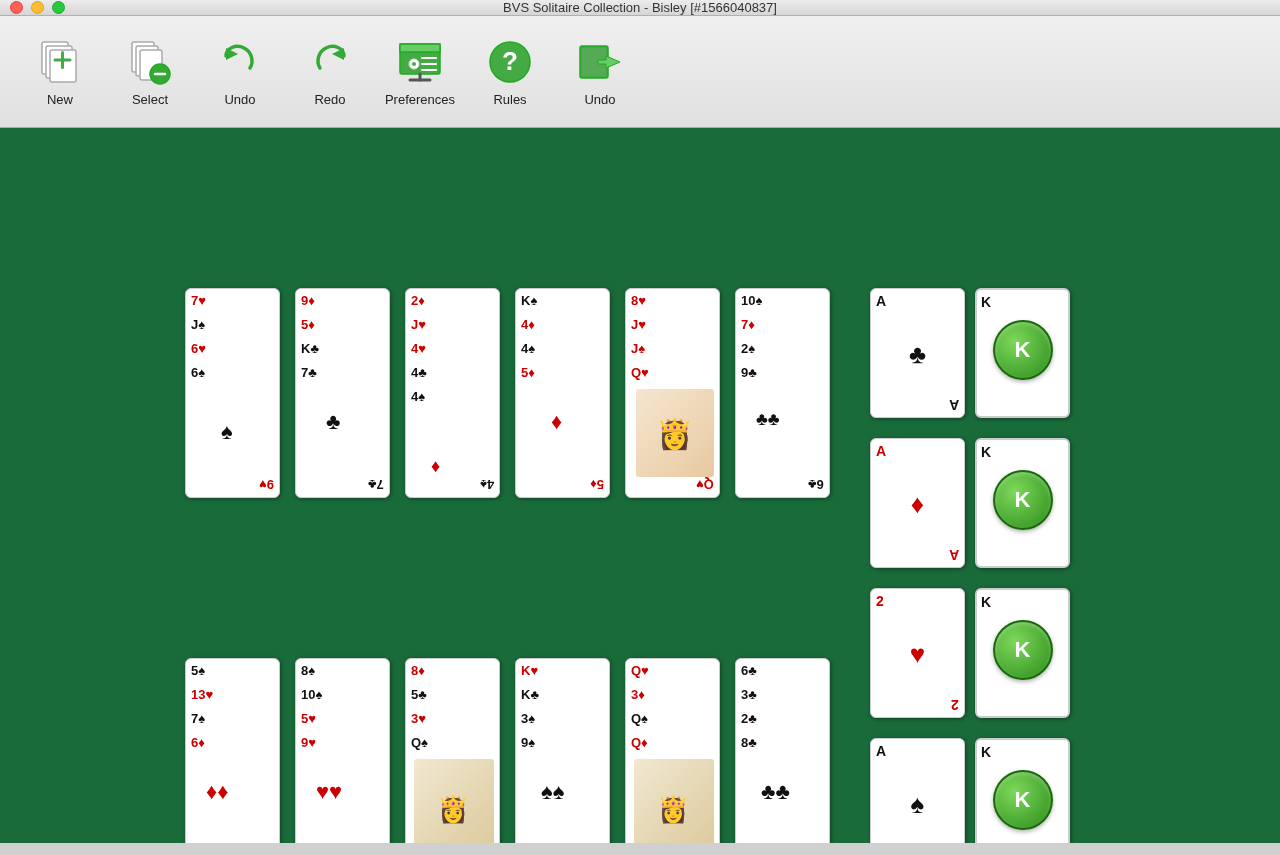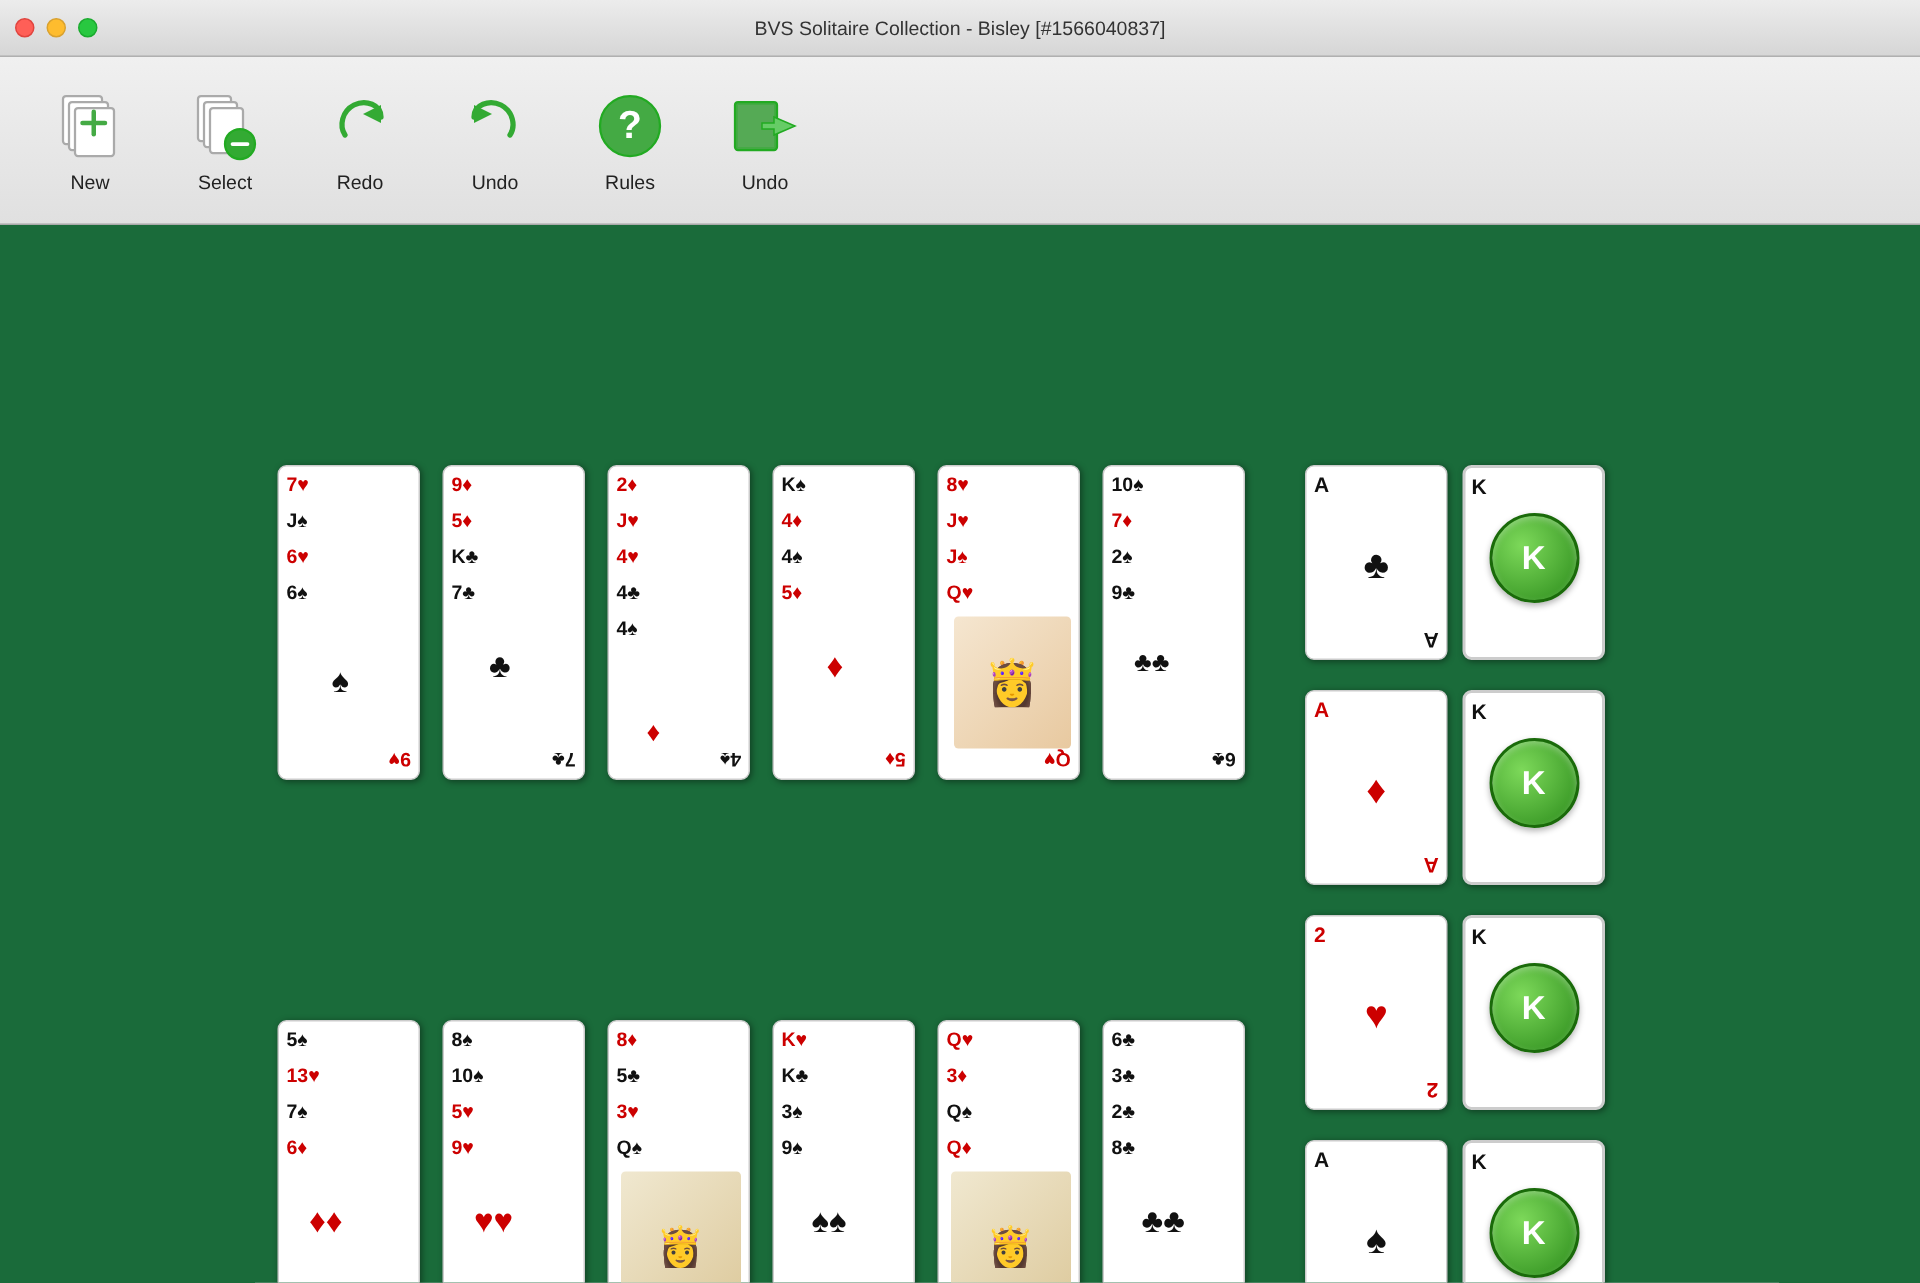--- a/index.html
+++ b/index.html
@@ -1,20 +1,20 @@
 <!DOCTYPE html>
 <html><head>
   <meta charset="utf-8">
   <style>
     * { margin: 0; padding: 0; box-sizing: border-box; }
     body { width: 1280px; height: 855px; background: #d0d0d0; font-family: -apple-system, BlinkMacSystemFont, 'Helvetica Neue', sans-serif; overflow: hidden; user-select: none; }
 
     
     #titlebar {
-      height: 38px;
+      height: 16px;
       background: linear-gradient(to bottom, #ececec, #d6d6d6);
       display: flex; align-items: center; justify-content: center;
       border-bottom: 1px solid #b0b0b0;
       position: relative;
     }
     #titlebar .traffic-lights {
       position: absolute; left: 10px; display: flex; gap: 8px; align-items: center;
     }
     .traffic-light {
       width: 13px; height: 13px; border-radius: 50%;
@@ -135,39 +135,55 @@
         <circle cx="34" cy="36" r="10" fill="#3a3" stroke="#2a2" stroke-width="1.5"></circle>
         <line x1="29" y1="36" x2="39" y2="36" stroke="white" stroke-width="2.5" stroke-linecap="round"></line>
       </svg>
     </div>
     <span class="toolbar-label">Select</span>
   </button>
 
   <button class="toolbar-btn">
     <div class="toolbar-icon">
       <svg class="icon-svg" viewBox="0 0 48 48" fill="none" xmlns="http://www.w3.org/2000/svg">
+        <path d="M10 18 C10 10 20 6 28 10 C36 14 38 24 34 30" stroke="#3a3" stroke-width="3.5" fill="none" stroke-linecap="round"></path>
+        <polygon points="10,10 10,22 22,16" fill="#3a3"></polygon>
+      </svg>
+    </div>
+    <span class="toolbar-label">Undo</span>
+  </button>
+
+  <button class="toolbar-btn">
+    <div class="toolbar-icon">
+      <svg class="icon-svg" viewBox="0 0 48 48" fill="none" xmlns="http://www.w3.org/2000/svg">
         <path d="M38 18 C38 10 28 6 20 10 C12 14 10 24 14 30" stroke="#3a3" stroke-width="3.5" fill="none" stroke-linecap="round"></path>
         <polygon points="38,10 38,22 26,16" fill="#3a3"></polygon>
       </svg>
     </div>
     <span class="toolbar-label">Redo</span>
   </button>
 
-  <button class="toolbar-btn">
-    <div class="toolbar-icon">
-      <svg class="icon-svg" viewBox="0 0 48 48" fill="none" xmlns="http://www.w3.org/2000/svg">
-        <path d="M10 18 C10 10 20 6 28 10 C36 14 38 24 34 30" stroke="#3a3" stroke-width="3.5" fill="none" stroke-linecap="round"></path>
-        <polygon points="10,10 10,22 22,16" fill="#3a3"></polygon>
-      </svg>
-    </div>
-    <span class="toolbar-label">Undo</span>
-  </button>
-
-
-
+
+
+  <button class="toolbar-btn">
+    <div class="toolbar-icon">
+      <svg class="icon-svg" viewBox="0 0 48 48" fill="none" xmlns="http://www.w3.org/2000/svg">
+        <rect x="4" y="6" width="40" height="30" rx="2" fill="#4a4" stroke="#2a2" stroke-width="1.5"></rect>
+        <rect x="4" y="6" width="40" height="8" fill="#6c6" stroke="#2a2" stroke-width="1.5"></rect>
+        <circle cx="18" cy="26" r="5" fill="white" stroke="#ddd" stroke-width="1"></circle>
+        <circle cx="18" cy="26" r="2" fill="#4a4"></circle>
+        <line x1="26" y1="20" x2="40" y2="20" stroke="white" stroke-width="2" stroke-linecap="round"></line>
+        <line x1="26" y1="26" x2="40" y2="26" stroke="white" stroke-width="2" stroke-linecap="round"></line>
+        <line x1="26" y1="32" x2="40" y2="32" stroke="white" stroke-width="2" stroke-linecap="round"></line>
+        <line x1="14" y1="42" x2="34" y2="42" stroke="#555" stroke-width="3" stroke-linecap="round"></line>
+        <line x1="24" y1="36" x2="24" y2="42" stroke="#555" stroke-width="3" stroke-linecap="round"></line>
+      </svg>
+    </div>
+    <span class="toolbar-label">Preferences</span>
+  </button>
 
   <button class="toolbar-btn">
     <div class="toolbar-icon">
       <svg class="icon-svg" viewBox="0 0 48 48" fill="none" xmlns="http://www.w3.org/2000/svg">
         <circle cx="24" cy="24" r="20" fill="#4a4" stroke="#2a2" stroke-width="1.5"></circle>
         <text x="24" y="32" text-anchor="middle" font-size="26" font-weight="bold" fill="white">?</text>
       </svg>
     </div>
     <span class="toolbar-label">Rules</span>
   </button>

